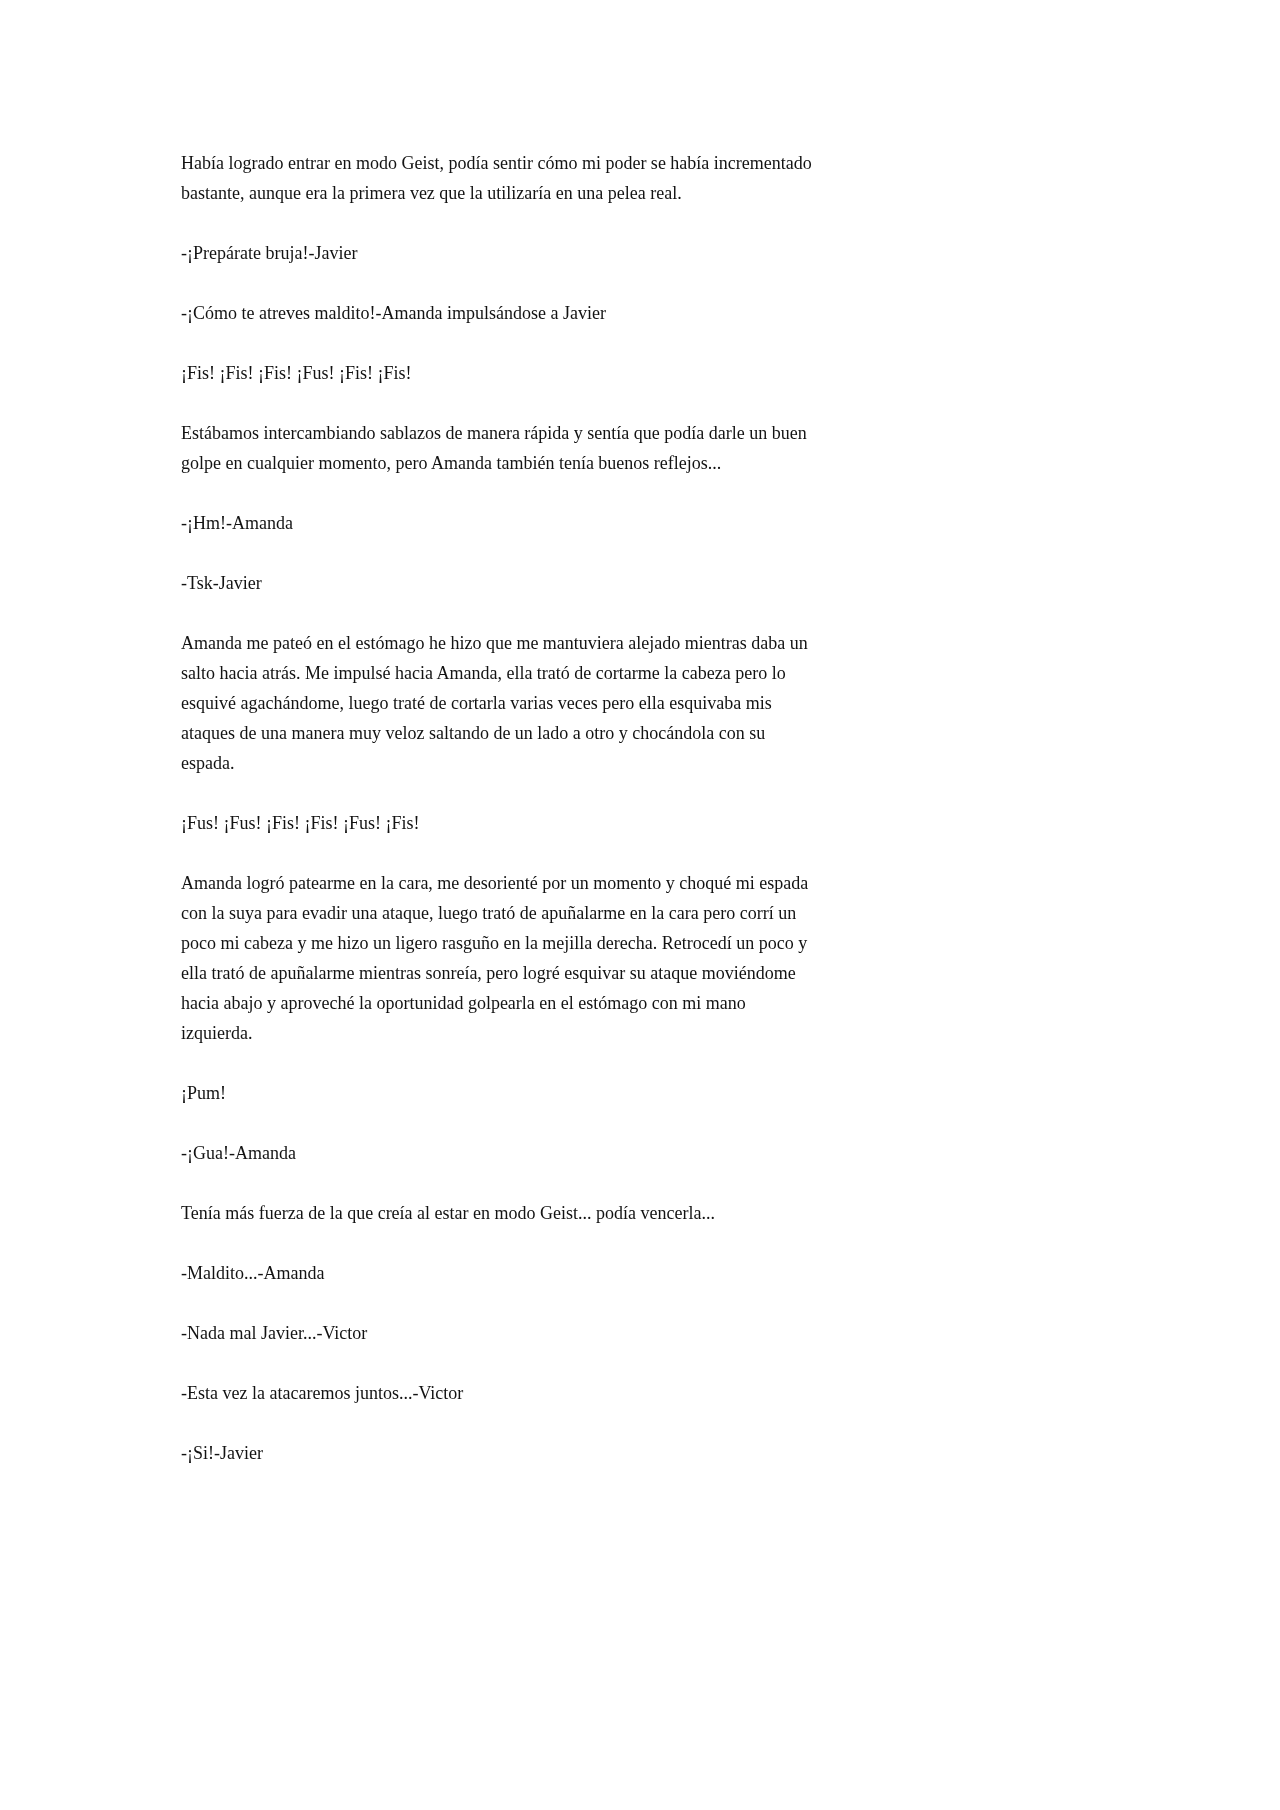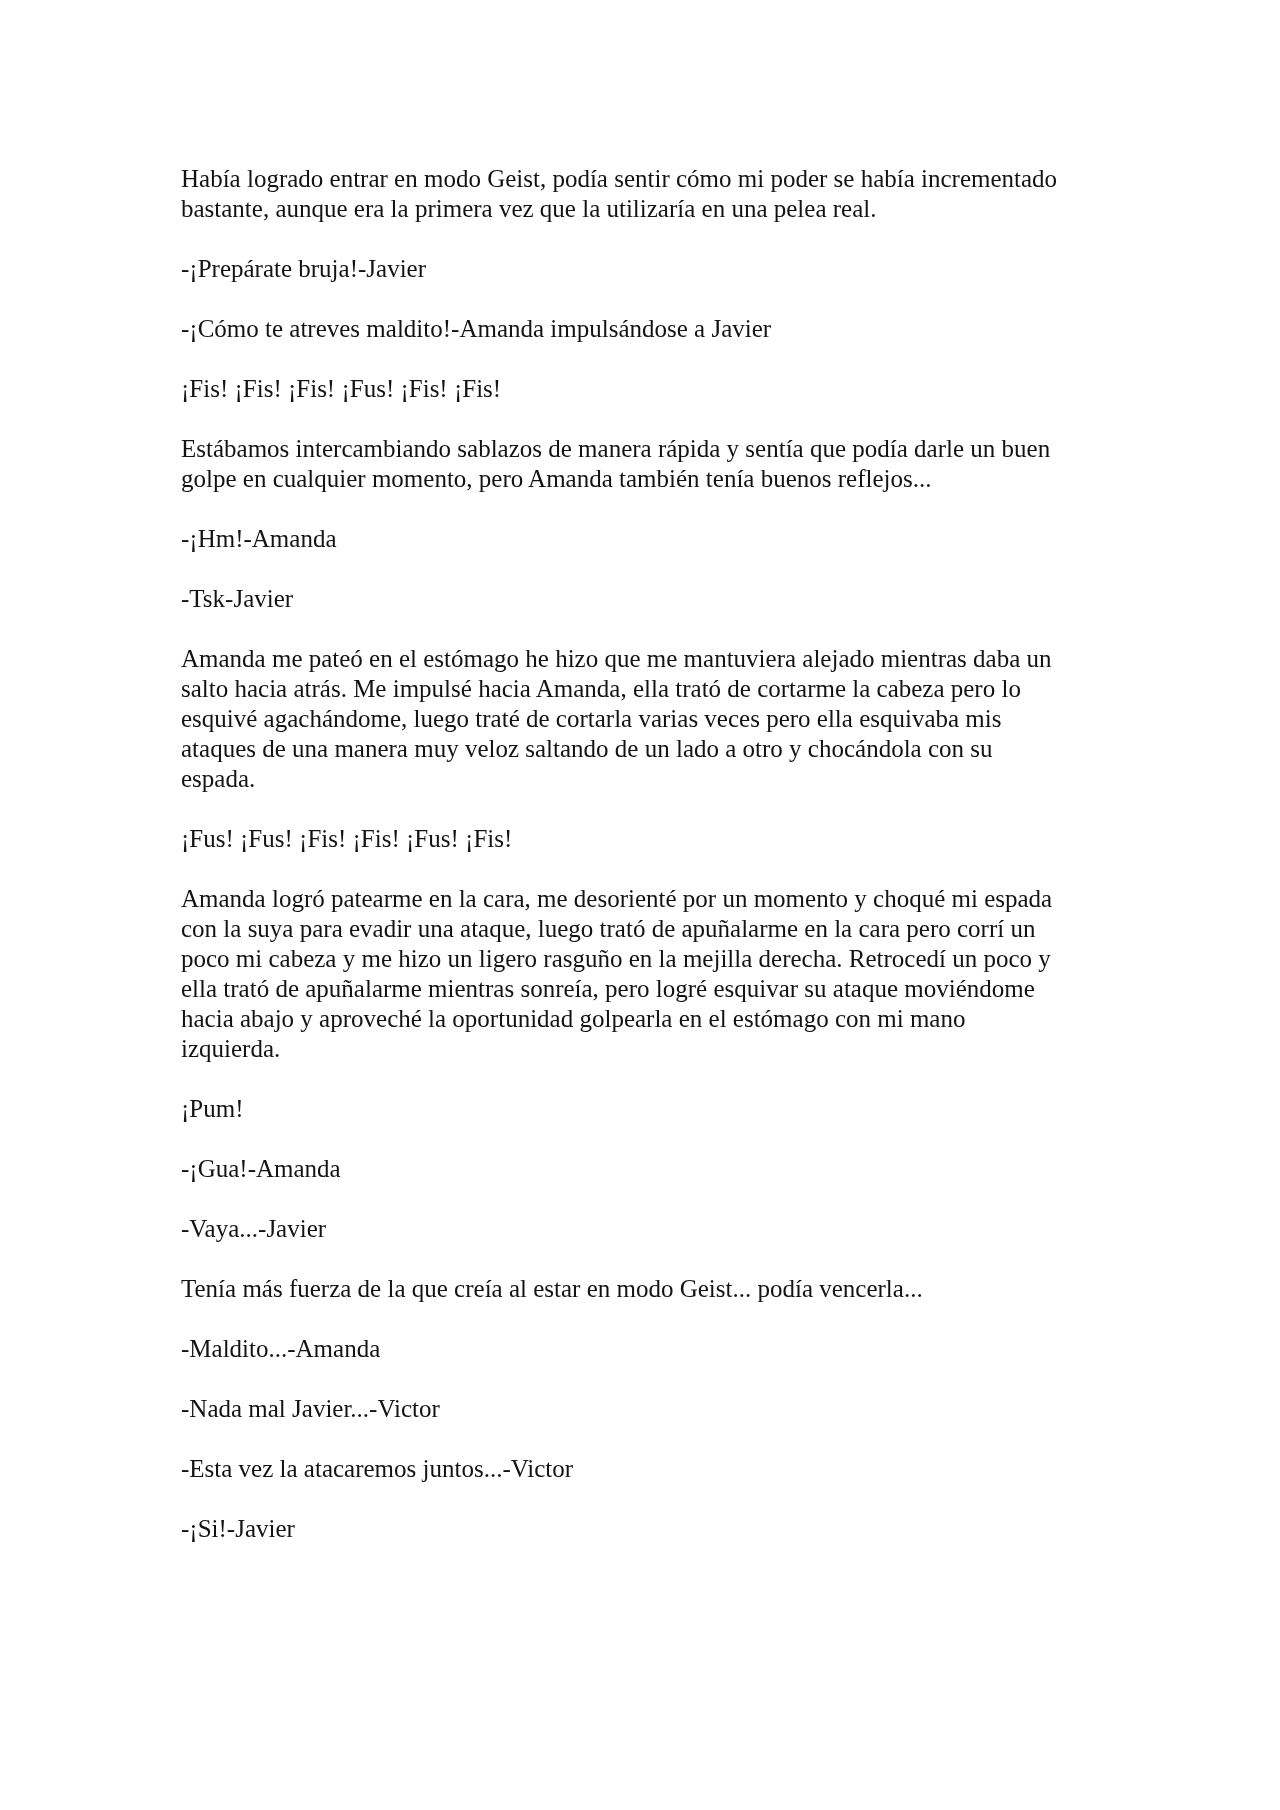--- a/index.html
+++ b/index.html
@@ -12,24 +12,23 @@
     background: #ffffff;
     overflow: hidden;
     position: relative;
   }
   .page {
     position: absolute;
     top: 148px;
     left: 181px;
     width: 970px;
     font-family: "Liberation Serif", "DejaVu Serif", serif;
-    font-size: 25px;
+    font-size: 18px;
     line-height: 30px;
     color: #131313;
-    margin-top: 16px;
   }
   .page p {
     margin: 30px 0;
     white-space: pre-line; 
   }
   .page p:first-child {
     margin-top: 0;
   }
 </style>
 </head>
@@ -52,19 +51,18 @@
 espada.</p>
   <p>¡Fus! ¡Fus! ¡Fis! ¡Fis! ¡Fus! ¡Fis!</p>
   <p>Amanda logró patearme en la cara, me desorienté por un momento y choqué mi espada
 con la suya para evadir una ataque, luego trató de apuñalarme en la cara pero corrí un
 poco mi cabeza y me hizo un ligero rasguño en la mejilla derecha. Retrocedí un poco y
 ella trató de apuñalarme mientras sonreía, pero logré esquivar su ataque moviéndome
 hacia abajo y aproveché la oportunidad golpearla en el estómago con mi mano
 izquierda.</p>
   <p>¡Pum!</p>
   <p>-¡Gua!-Amanda</p>
-  <p>-Vaya...-Javier</p>
   <p>Tenía más fuerza de la que creía al estar en modo Geist... podía vencerla...</p>
   <p>-Maldito...-Amanda</p>
   <p>-Nada mal Javier...-Victor</p>
   <p>-Esta vez la atacaremos juntos...-Victor</p>
   <p>-¡Si!-Javier</p>
 </div>
 
 </body></html>

